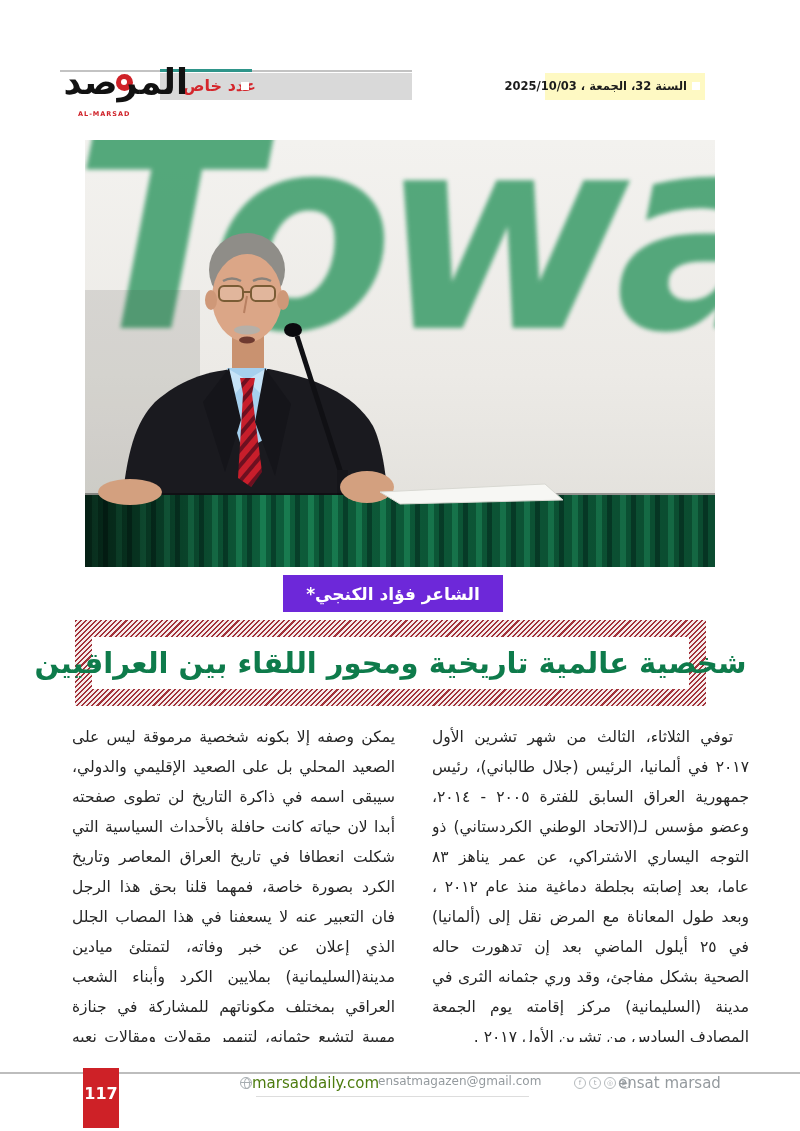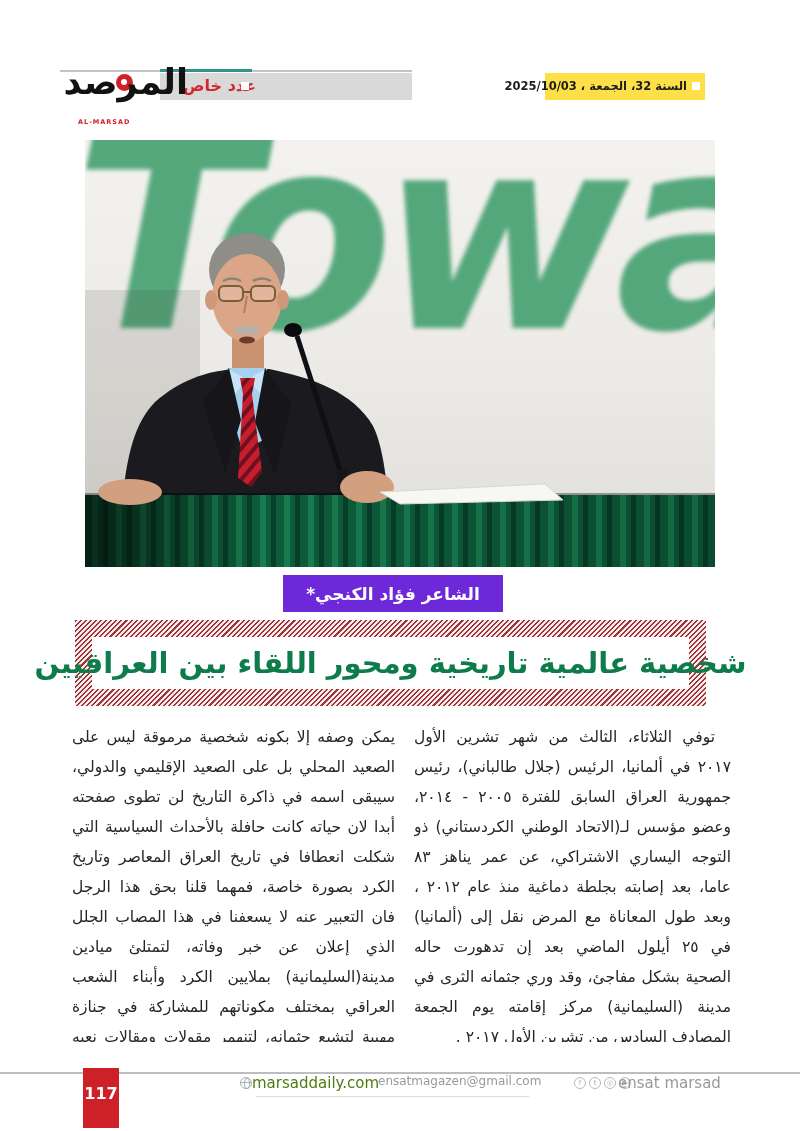--- a/index.html
+++ b/index.html
@@ -9,47 +9,47 @@
     background:#ffffff; overflow:hidden;
     font-family:"DejaVu Sans", sans-serif;
   }
   
   .top-rule { position:absolute; left:60px; top:70px; width:352px; height:2px; background:#c3c3c3; }
   .top-rule-teal { position:absolute; left:160px; top:69px; width:92px; height:3px; background:#2f958a; }
   .logo { position:absolute; left:76px; top:58px; width:112px; height:56px; direction:rtl; }
   .logo-ar { position:relative; z-index:2; display:block; font-size:35px; font-weight:bold; color:#121212; line-height:48px; letter-spacing:-1px; }
   .logo-dot { position:absolute; z-index:1; left:40px; top:16px; width:17px; height:17px; border-radius:50%; background:#cf2128; }
   .logo-dot::after { content:""; position:absolute; left:5px; top:5px; width:6px; height:6px; border-radius:50%; background:#ffffff; }
-  .logo-en { position:absolute; left:2px; top:60px; z-index:3; font-size:6.5px; font-weight:bold; color:#cf2128; letter-spacing:1px; }
+  .logo-en { position:absolute; left:2px; top:52px; z-index:3; font-size:6.5px; font-weight:bold; color:#cf2128; letter-spacing:1px; }
   .bar-left { position:absolute; left:160px; top:73px; width:252px; height:27px; background:#d9d9d9; }
   .issue-label { position:absolute; left:23px; top:3px; font-size:16px; font-weight:bold; color:#d5262c; direction:rtl; }
   .bar-sq { position:absolute; width:8px; height:8px; background:#ffffff; top:9px; }
   .bar-left .bar-sq { left:81px; }
-  .bar-right { position:absolute; left:545px; top:73px; width:160px; height:27px; background:#fde047; }
+  .bar-right { position:absolute; left:545px; top:73px; width:160px; height:27px; background:#fef9c3; }
   .date-text { position:absolute; right:18px; top:6px; font-size:11.5px; font-weight:bold; color:#1c1c1c; direction:rtl; white-space:nowrap; }
   .bar-right .bar-sq { right:5px; }
   
   .photo { position:absolute; left:85px; top:140px; width:630px; height:427px; overflow:hidden;
            background:linear-gradient(180deg,#f3f2ef 0%,#eceae6 55%,#dfddd8 100%); }
   .toward { position:absolute; left:-12px; top:-40px; z-index:1; font-size:270px; line-height:1;
             font-weight:bold; font-style:italic; letter-spacing:-14px; color:#3f9e6c;
             filter:blur(2px); opacity:.88; white-space:nowrap; }
   .photo svg { position:absolute; left:0; top:0; z-index:2; }
   
   .photo-caption { position:absolute; left:283px; top:575px; width:220px; height:37px;
                    background:#6d28d9; color:#ffffff; display:flex; align-items:center; justify-content:center;
                    font-size:17px; font-weight:bold; direction:rtl; }
   .title-box { position:absolute; left:75px; top:620px; width:631px; height:86px; padding:17px;
                background:repeating-linear-gradient(135deg,#a2323a 0 1.5px,#f6ecec 1.5px 3.6px); }
   .title-inner { width:100%; height:100%; background:#ffffff; display:flex; align-items:center; justify-content:center; }
   .article-title { font-size:29px; font-weight:bold; color:#0e7b4b; direction:rtl; white-space:nowrap; }
   
   .col { position:absolute; top:722px; height:320px; overflow:hidden; direction:rtl;
          text-align:justify; font-size:15.5px; line-height:30px; color:#262626; }
-  .col-right { left:414px; width:317px; }
+  .col-right { left:432px; width:317px; }
   .col-left  { left:72px;  width:323px; }
   .col p { margin:0; }
   .col p.indent { text-indent:16px; }
   
   .footer-rule { position:absolute; left:0; top:1072px; width:800px; height:2px; background:#bdbdbd; }
   .page-box { position:absolute; left:83px; top:1068px; width:36px; height:60px; background:#ce2127;
               color:#ffffff; font-size:16px; font-weight:bold; text-align:center; padding-top:16px; }
   .site-link { position:absolute; left:240px; top:1074px; display:flex; align-items:center; gap:0;
                font-size:15px; color:#4d7c0f; }
   .globe { width:12px; height:12px; border:1.4px solid #a7adb1; border-radius:50%; position:relative; display:inline-block; }

